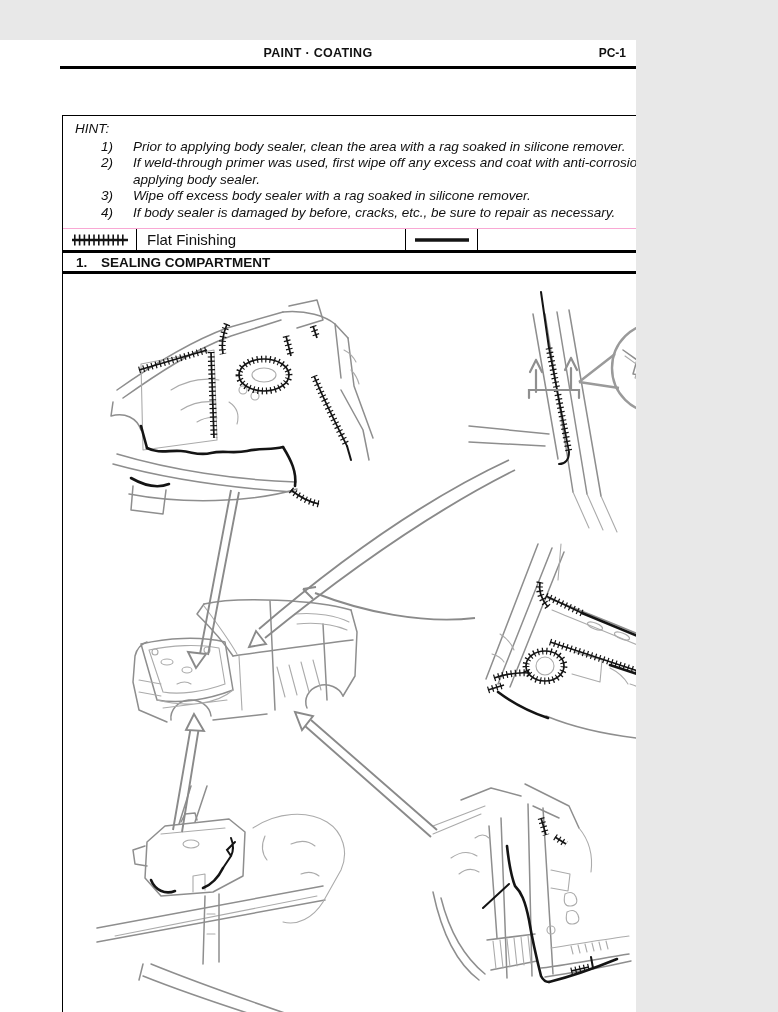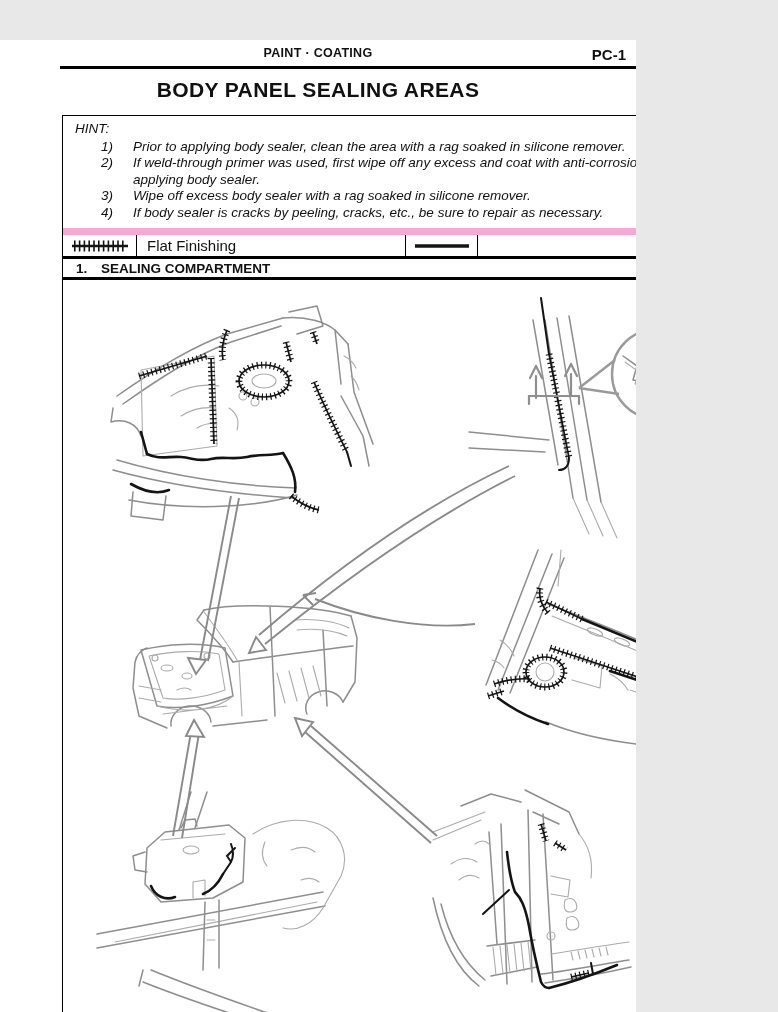--- a/index.html
+++ b/index.html
@@ -1,28 +1,28 @@
 <!DOCTYPE html>
 <html><head>
 <meta charset="utf-8">
 <style>
   html,body{margin:0;padding:0;background:#e8e8e8;}
   .page{position:relative;width:636px;height:1012px;background:#ffffff;overflow:hidden;
         font-family:"Liberation Sans","DejaVu Sans",sans-serif;color:#111;margin-top:40px;}
   
   .run-head{position:absolute;top:6px;left:0;right:0;text-align:center;
             font-size:12.5px;font-weight:bold;letter-spacing:.3px;}
-  .page-num{position:absolute;top:6px;right:10px;font-size:15px;font-weight:bold;text-align:center;}
+  .page-num{position:absolute;top:6px;right:10px;font-size:12px;font-weight:bold;text-align:center;}
   .head-rule{position:absolute;top:26px;left:60px;width:716px;height:3px;background:#000;}
   .doc-title{position:absolute;top:38px;left:0;right:0;text-align:center;
              font-size:21px;font-weight:bold;letter-spacing:.4px;}
   
   .outer-box{position:absolute;top:75px;left:62px;width:712px;border:1.5px solid #000;
              box-sizing:border-box;background:#fff;}
-  .hint{border-bottom:7px solid #f9a8d4;padding:5px 14px 0 12px;height:107px;
+  .hint{border-bottom:1px solid #f9a8d4;padding:5px 14px 0 12px;height:107px;
         font-style:italic;font-size:13.5px;line-height:16.5px;box-sizing:content-box;}
   .hint-label{margin-bottom:1px;}
   .hint-item{display:flex;}
   .hint-num{margin-left:26px;width:32px;flex:none;}
   .hint-txt{flex:1;}
   .legend{display:flex;align-items:stretch;height:21px;border-bottom:3px solid #000;font-size:15px;}
   .legend>div{display:flex;align-items:center;}
   .leg-sym1{width:73px;border-right:1px solid #000;justify-content:center;}
   .leg-lab1{width:269px;border-right:1px solid #000;padding-left:10px;box-sizing:border-box;}
   .leg-sym2{width:71px;border-right:1px solid #000;justify-content:center;}
@@ -49,41 +49,40 @@
   .ls{stroke:#141414;stroke-width:3.6;fill:none;}
 </style>
 </head>
 <body>
 
 <div class="page">
 
   <div class="run-head">PAINT · COATING</div>
   <div class="page-num">PC-1</div>
   <div class="head-rule"></div>
-  <div class="doc-title">BODY PANEL SEALING AREAS</div>
 
   <div class="outer-box">
 
     <div class="hint">
       <div class="hint-label">HINT:</div>
       <div class="hint-item">
         <span class="hint-num">1)</span>
         <span class="hint-txt">Prior to applying body sealer, clean the area with a rag soaked in silicone remover.</span>
       </div>
       <div class="hint-item">
         <span class="hint-num">2)</span>
         <span class="hint-txt">If weld-through primer was used, first wipe off any excess and coat with anti-corrosion primer before applying body sealer.</span>
       </div>
       <div class="hint-item">
         <span class="hint-num">3)</span>
         <span class="hint-txt">Wipe off excess body sealer with a rag soaked in silicone remover.</span>
       </div>
       <div class="hint-item">
         <span class="hint-num">4)</span>
-        <span class="hint-txt">If body sealer is cracks by peeling, cracks, etc., be sure to repair as necessary.</span>
+        <span class="hint-txt">If body sealer is damaged by before, cracks, etc., be sure to repair as necessary.</span>
       </div>
     </div>
 
     <div class="legend">
       <div class="leg-sym1">
         <svg width="62" height="14" viewBox="0 0 62 14" aria-hidden="true">
           <path class="lb" d="M3,7 L59,7"></path>
           <path class="lt" d="M5,7 L57,7"></path>
         </svg>
       </div>

